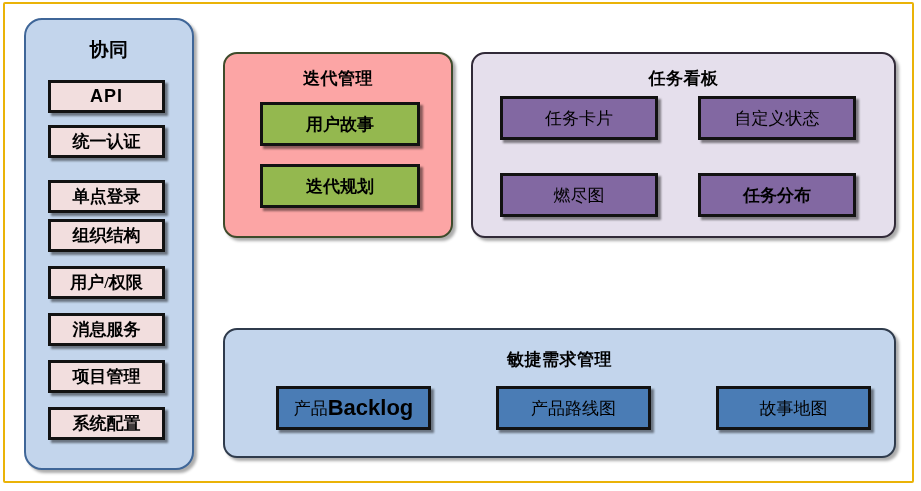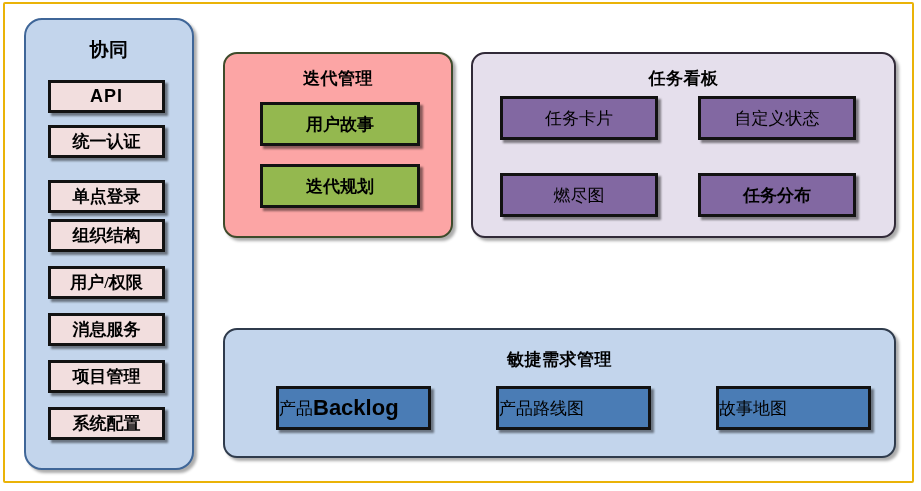--- a/index.html
+++ b/index.html
@@ -163,20 +163,21 @@
     position: absolute;
     top: 56px;
     width: 155px;
     height: 44px;
     box-sizing: border-box;
     background: #4a7cb5;
     border: 3px solid #121212;
     box-shadow: 3px 3px 2px rgba(0,0,0,0.45);
     display: flex;
     align-items: center;
+    justify-content: center;
     font-family: "Liberation Serif", "DejaVu Serif", serif;
     font-size: 17px;
     color: #000000;
   }
   .blue-box .latin {
     font-family: "Liberation Sans", "DejaVu Sans", sans-serif;
     font-weight: bold;
     font-size: 22px;
   }
 </style>

